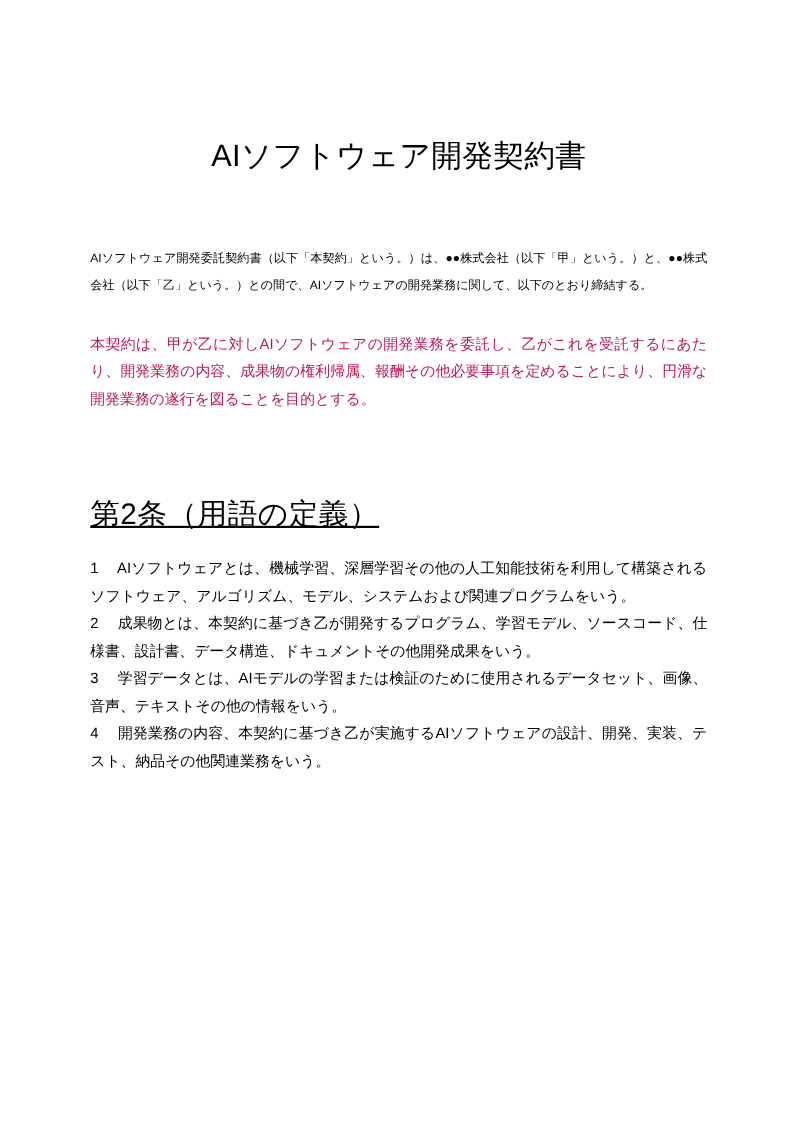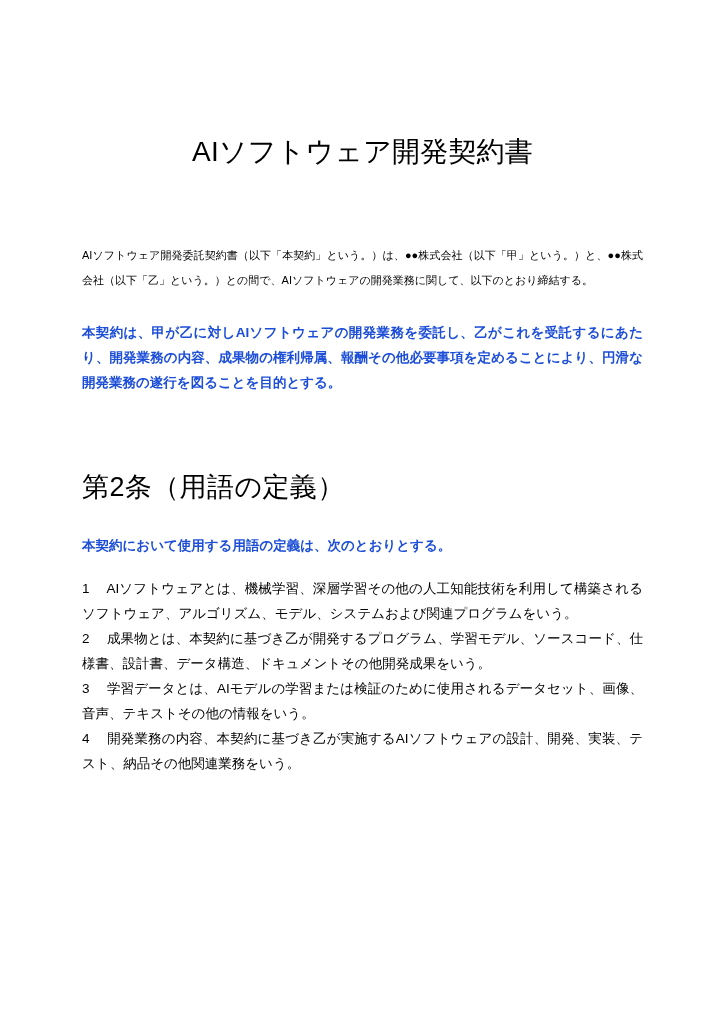--- a/index.html
+++ b/index.html
@@ -31,21 +31,21 @@
     top: 0;
     width: 561px;
   }
 
   .doc-title {
     text-align: center;
     font-size: 28px;
     font-weight: 400;
     line-height: 1.4;
     letter-spacing: 0.2px;
-    margin: 10px;
+    margin: 0;
     padding-top: 122px;
     color: #000000;
   }
 
   .intro-para {
     font-size: 11px;
     font-weight: 400;
     line-height: 25px;
     text-align: justify;
     text-justify: inter-character;
@@ -62,31 +62,32 @@
     margin: 0;
     color: #000000;
   }
 
   .article-heading.first {
     padding-top: 68px;
   }
 
   .article-heading.second {
     padding-top: 74px;
+    text-decoration: underline;
   }
 
   .article-para {
     font-size: 13.5px;
-    font-weight: 700;
+    font-weight: 400;
     line-height: 25px;
     text-align: justify;
     text-justify: inter-character;
     margin: 0;
     padding-top: 27px;
-    color: #1d4ed8;
+    color: #be185d;
   }
 
   .definition-list {
     margin: 0;
     padding: 0;
     padding-top: 18px;
     list-style: none;
   }
 
   .definition-item {
@@ -112,21 +113,20 @@
 
     <h1 class="doc-title">AIソフトウェア開発契約書</h1>
 
     <p class="intro-para">AIソフトウェア開発委託契約書（以下「本契約」という。）は、●●株式会社（以下「甲」という。）と、●●株式会社（以下「乙」という。）との間で、AIソフトウェアの開発業務に関して、以下のとおり締結する。</p>
 
 
     <p class="article-para">本契約は、甲が乙に対しAIソフトウェアの開発業務を委託し、乙がこれを受託するにあたり、開発業務の内容、成果物の権利帰属、報酬その他必要事項を定めることにより、円滑な開発業務の遂行を図ることを目的とする。</p>
 
     <h2 class="article-heading second">第2条（用語の定義）</h2>
 
-    <p class="article-para">本契約において使用する用語の定義は、次のとおりとする。</p>
 
     <ol class="definition-list">
       <li class="definition-item">
         <span class="def-num">1　</span>
         <span>AIソフトウェアとは、機械学習、深層学習その他の人工知能技術を利用して構築されるソフトウェア、アルゴリズム、モデル、システムおよび関連プログラムをいう。</span>
       </li>
       <li class="definition-item">
         <span class="def-num">2　</span>
         <span>成果物とは、本契約に基づき乙が開発するプログラム、学習モデル、ソースコード、仕様書、設計書、データ構造、ドキュメントその他開発成果をいう。</span>
       </li>

